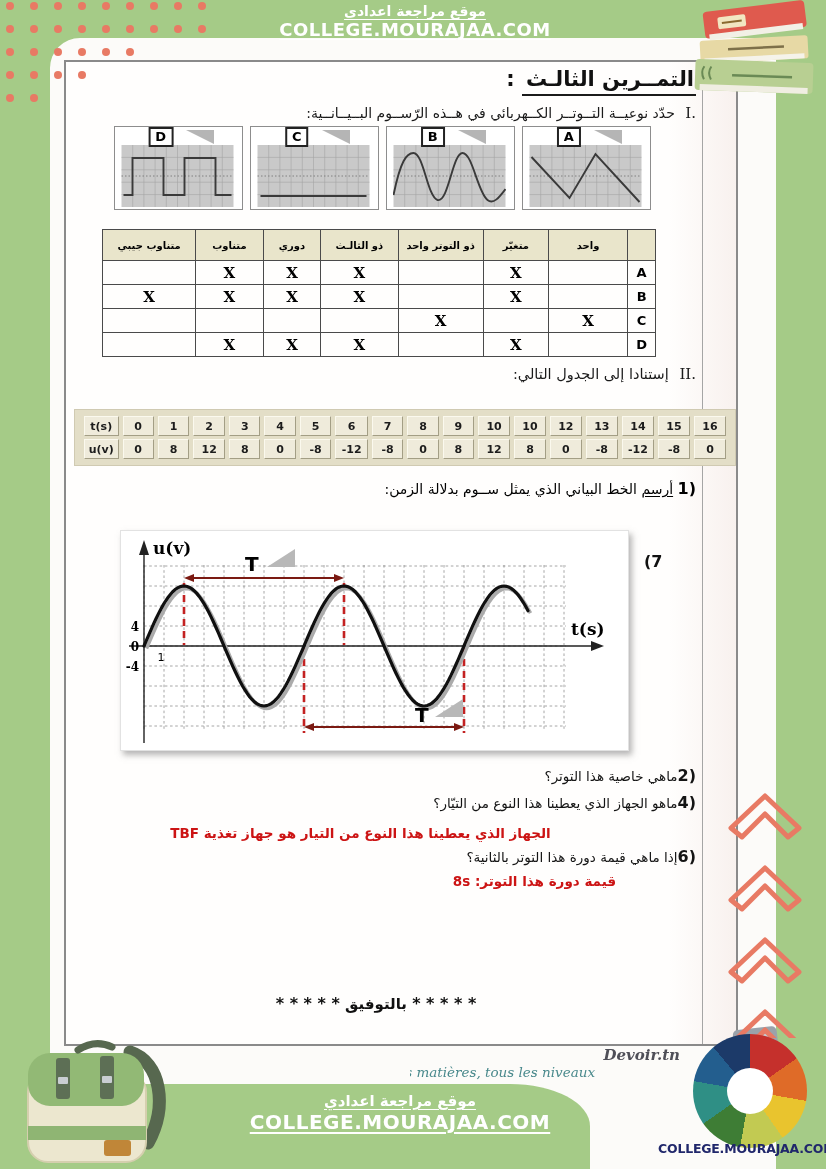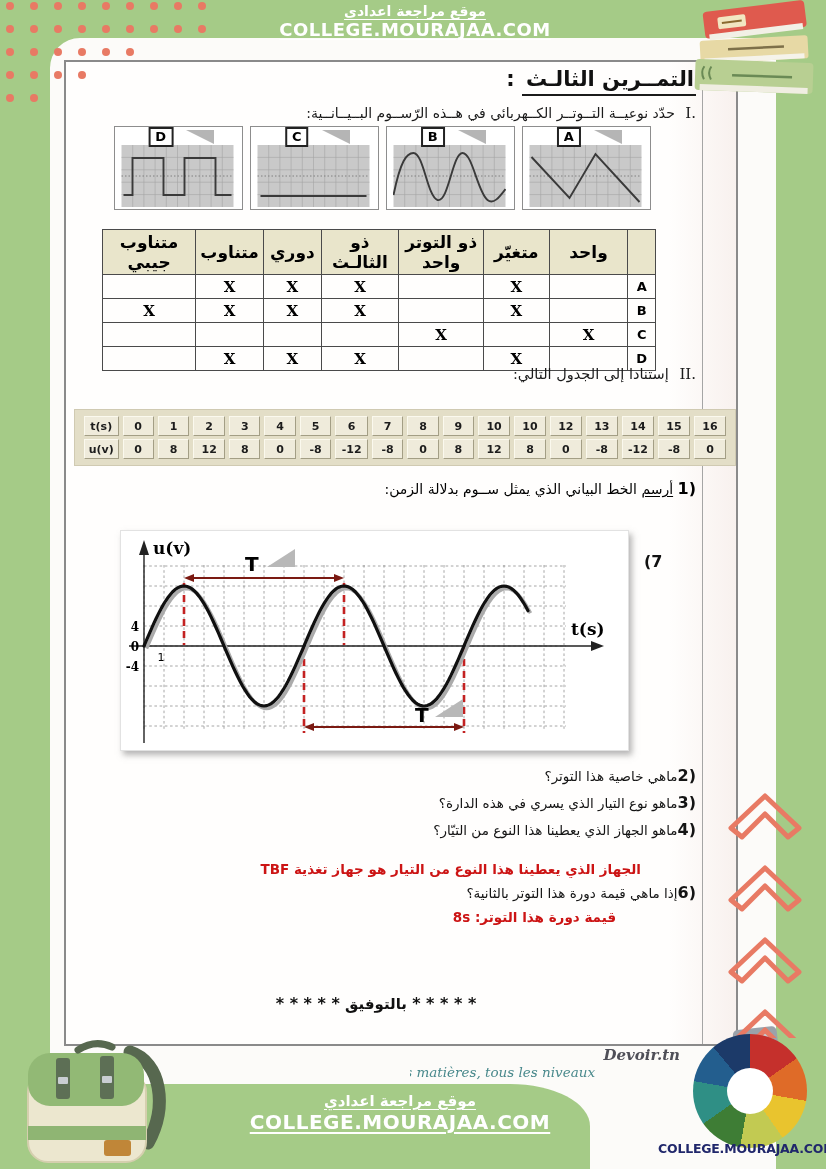--- a/index.html
+++ b/index.html
@@ -35,21 +35,21 @@
   
   .scopes{position:absolute;top:64px;left:48px;display:flex;gap:7px;}
   .scope{position:relative;width:127px;height:82px;background:#fff;border:1px solid #8d8d8d;}
   .scope-label{position:absolute;top:0;left:36%;transform:translateX(-50%);background:#fff;
     border:2px solid #222;padding:0 5px;font-size:13px;font-weight:bold;z-index:2;line-height:16px;}
   .scope-flag{position:absolute;top:3px;left:56%;width:0;height:0;
     border-top:14px solid #b5b5b5;border-left:28px solid transparent;z-index:1;}
   .scope svg{position:absolute;left:6px;top:18px;}
   
   .type-table{position:absolute;top:167px;left:36px;width:554px;border-collapse:collapse;direction:rtl;}
-  .type-table td{border:1px solid #4a4a4a;text-align:center;height:21px;font-size:17px;}
+  .type-table td{border:1px solid #4a4a4a;text-align:center;height:21px;font-size:10px;}
   .type-table tr.hd td{background:#e9e5cb;font-weight:bold;height:26px;padding:2px;}
   .type-table td.mark{font-family:"DejaVu Serif",serif;font-weight:bold;font-size:15px;}
   .type-table td.rowhead{font-weight:bold;font-size:13px;}
   
   .data-strip{position:absolute;top:347px;left:8px;background:#e3dec7;padding:3px 5px;border:1px solid #d0cab2;}
   .data-table{border-collapse:separate;border-spacing:4px 3px;}
   .data-table td{width:29px;height:16px;background:#efebdb;border:1px solid;
     border-color:#fbf9ee #a39e85 #a39e85 #fbf9ee;font-size:11px;font-weight:bold;text-align:center;color:#1c1c1c;}
   .data-table td.lbl{width:31px;}
   
@@ -459,23 +459,22 @@
       <text x="124" y="40" class="t-lbl">T</text>
       <polygon points="146,36 174,36 174,18" fill="#b8b8b8"></polygon>
       <text x="294" y="191" class="t-lbl">T</text>
       <polygon points="314,186 342,186 342,168" fill="#b8b8b8"></polygon>
     </svg>
   </div>
   <div class="marker7">(7</div>
 
   <div class="qa" id="qa">
       <div class="qline" style="margin-top: 0px;"><span class="qnum">2)</span><span>ماهي خاصية هذا التوتر؟</span></div>
-      <div class="qline" style="margin-top: 3px;"><span class="qnum">3)</span><span>ماهو نوع التيار الذي يسري في هذه الدارة؟</span></div>
       <div class="qline" style="margin-top: 3px;"><span class="qnum">4)</span><span>ماهو الجهاز الذي يعطينا هذا النوع من التيّار؟</span></div>
-      <div class="aline" style="margin-top: 15px; padding-right: 55px;">الجهاز الذي يعطينا هذا النوع من التيار هو جهاز تغذية TBF</div>
+      <div class="aline" style="margin-top: 6px; padding-right: 55px; text-align: center;">الجهاز الذي يعطينا هذا النوع من التيار هو جهاز تغذية TBF</div>
       <div class="qline" style="margin-top: 0px;"><span class="qnum">6)</span><span>إذا ماهي قيمة دورة هذا التوتر بالثانية؟</span></div>
       <div class="aline" style="margin-top: 0px; padding-right: 80px;">قيمة دورة هذا التوتر: 8s</div>
     </div>
 
   <div class="closing">
     <span class="stars">* * * * *</span>
     <span>بالتوفيق</span>
     <span class="stars">* * * * *</span>
   </div>
 </div>

